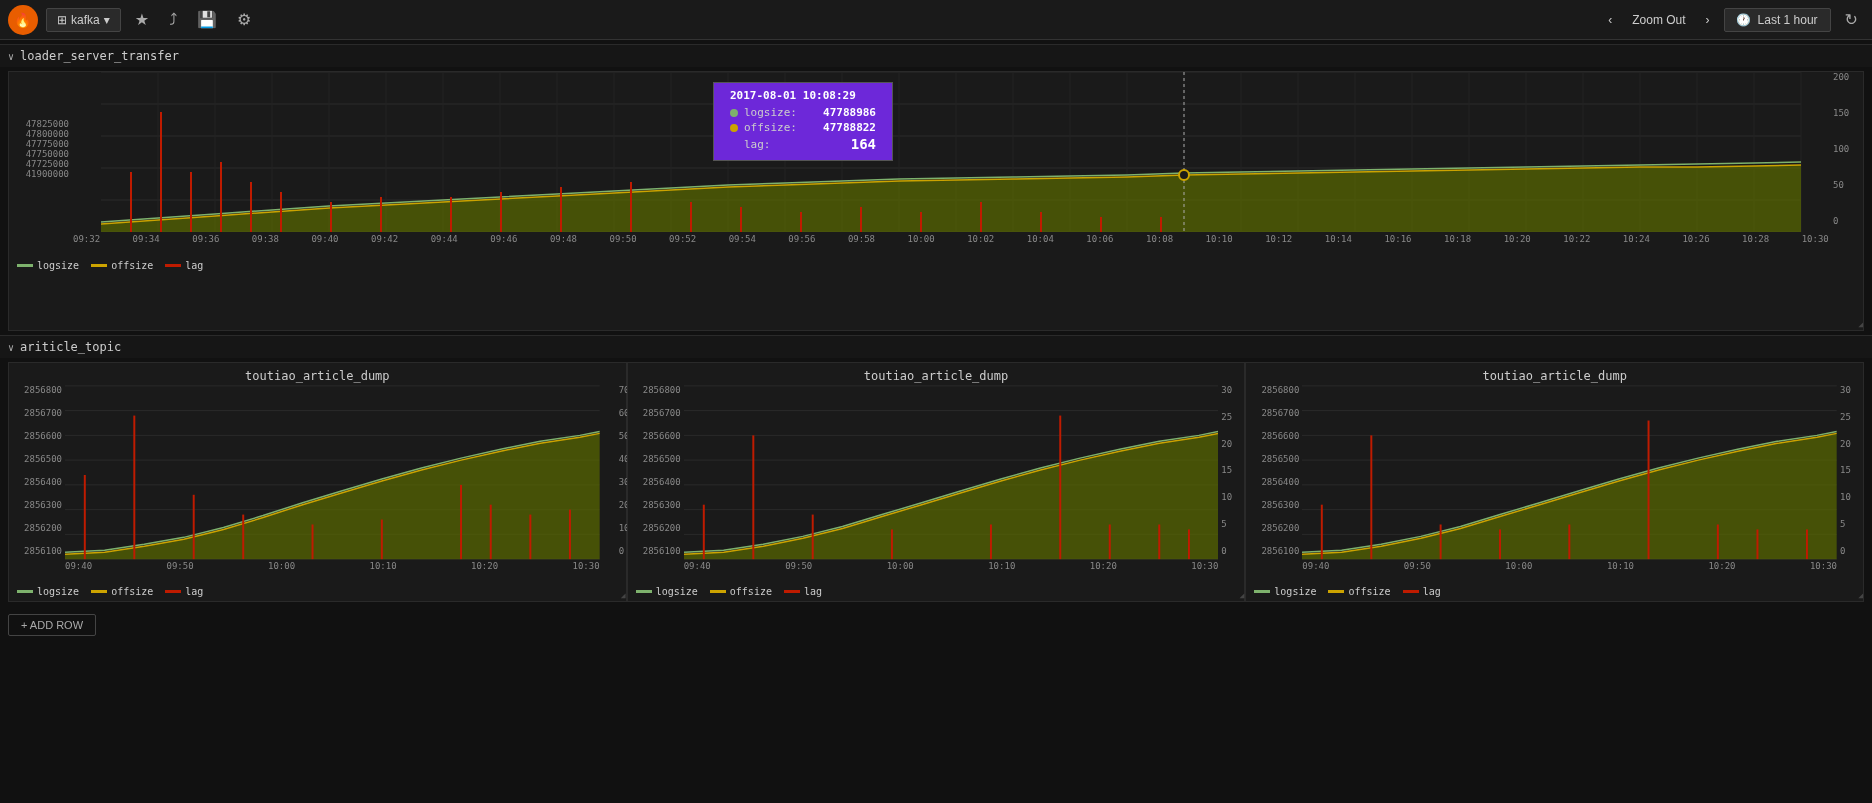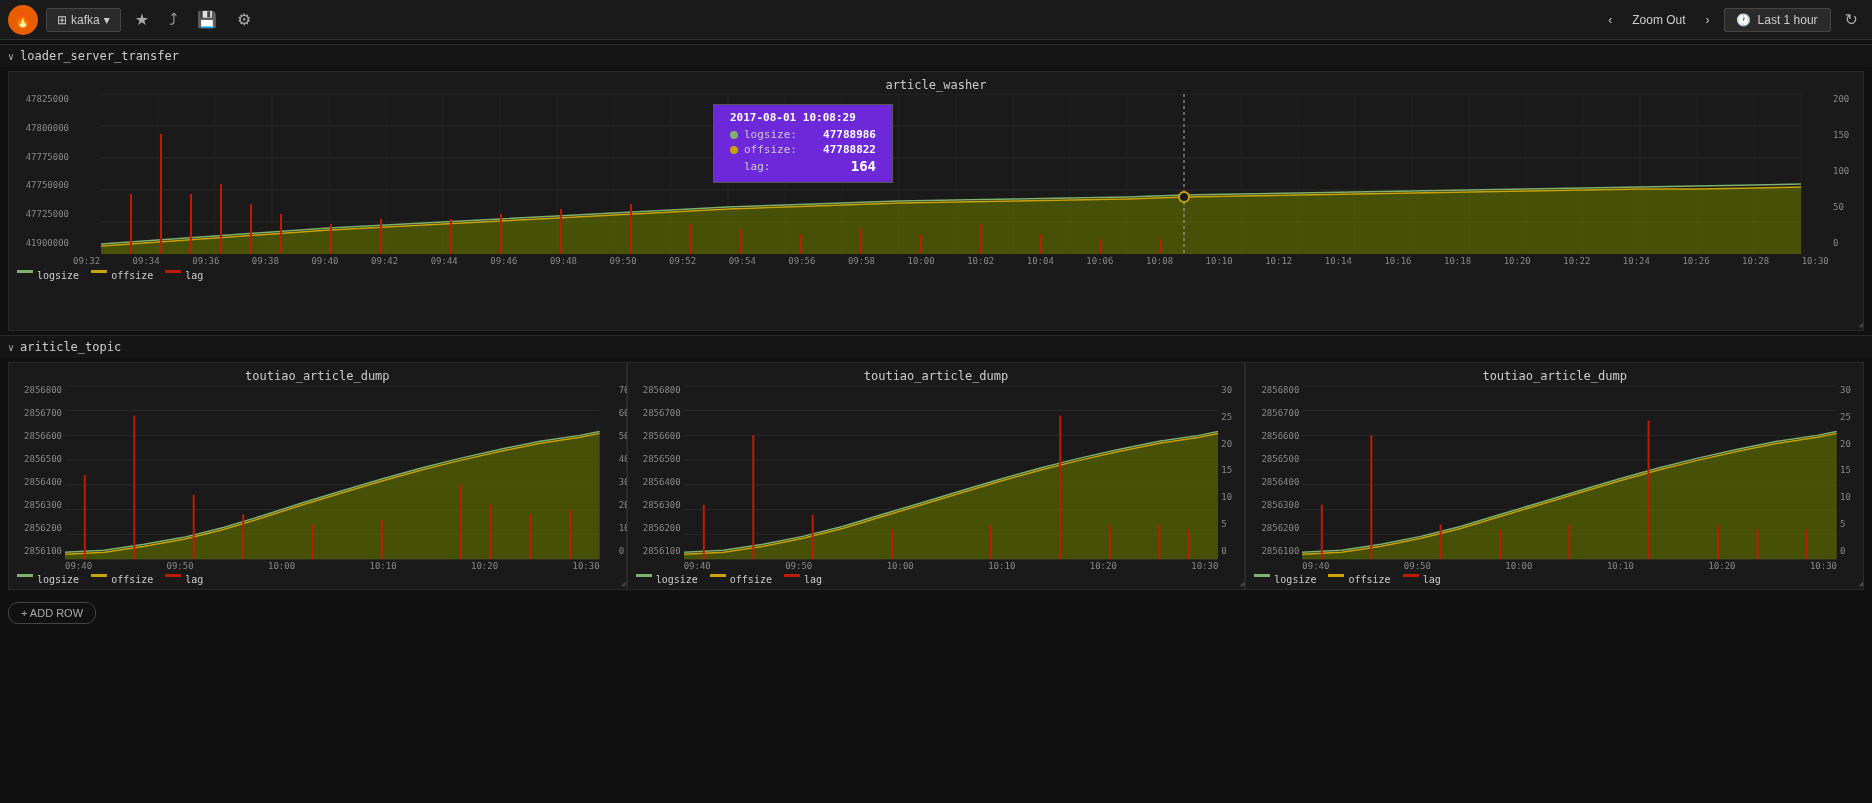--- a/index.html
+++ b/index.html
@@ -143,21 +143,23 @@
     }
     .panel-legend {
       display: flex;
       align-items: center;
       gap: 12px;
       padding: 2px 8px 4px;
       font-size: 10px;
     }
     .legend-item {
       display: flex;
+      align-items: center;
       gap: 4px;
+      margin-top: 12px;
     }
     .legend-color {
       width: 16px;
       height: 3px;
       display: inline-block;
     }
     .panel-resize-handle {
       position: absolute;
       bottom: 0;
       right: 0;
@@ -211,21 +213,21 @@
       display: inline-flex;
       align-items: center;
       gap: 4px;
       margin: 8px;
       padding: 4px 12px;
       background: none;
       border: 1px solid #444;
       color: #aaa;
       cursor: pointer;
       font-size: 11px;
-      border-radius: 10px;
+      border-radius: 2px;
     }
 
     svg.chart {
       display: block;
       width: 100%;
     }
   </style>
 </head>
 <body>
 
@@ -276,25 +278,24 @@
 
   
   <div class="row-header">
     <span class="chevron">∨</span>
     <span>loader_server_transfer</span>
   </div>
 
   
   <div class="panel-grid-single">
     <div class="panel" style="min-height:260px;">
-      <div class="panel-title">article_washer</div>
 
       <div style="position:relative; margin: 0 4px;">
 
-        <div style="position:absolute;left:0;top:0;bottom:20px;width:60px;display:flex;flex-direction:column;justify-content:space-between;align-items:flex-end;padding-right:4px;font-size:9px;color:#888;">
+        <div style="position:absolute;left:0;top:0;bottom:20px;width:60px;display:flex;flex-direction:column;justify-content:center;align-items:flex-end;padding-right:4px;font-size:9px;color:#888;">
           <span>47825000</span>
           <span>47800000</span>
           <span>47775000</span>
           <span>47750000</span>
           <span>47725000</span>
           <span>41900000</span>
         </div>
 
         <div style="position:absolute;right:0;top:0;bottom:20px;width:30px;display:flex;flex-direction:column;justify-content:space-between;align-items:flex-start;padding-left:4px;font-size:9px;color:#888;">
           <span>200</span>

